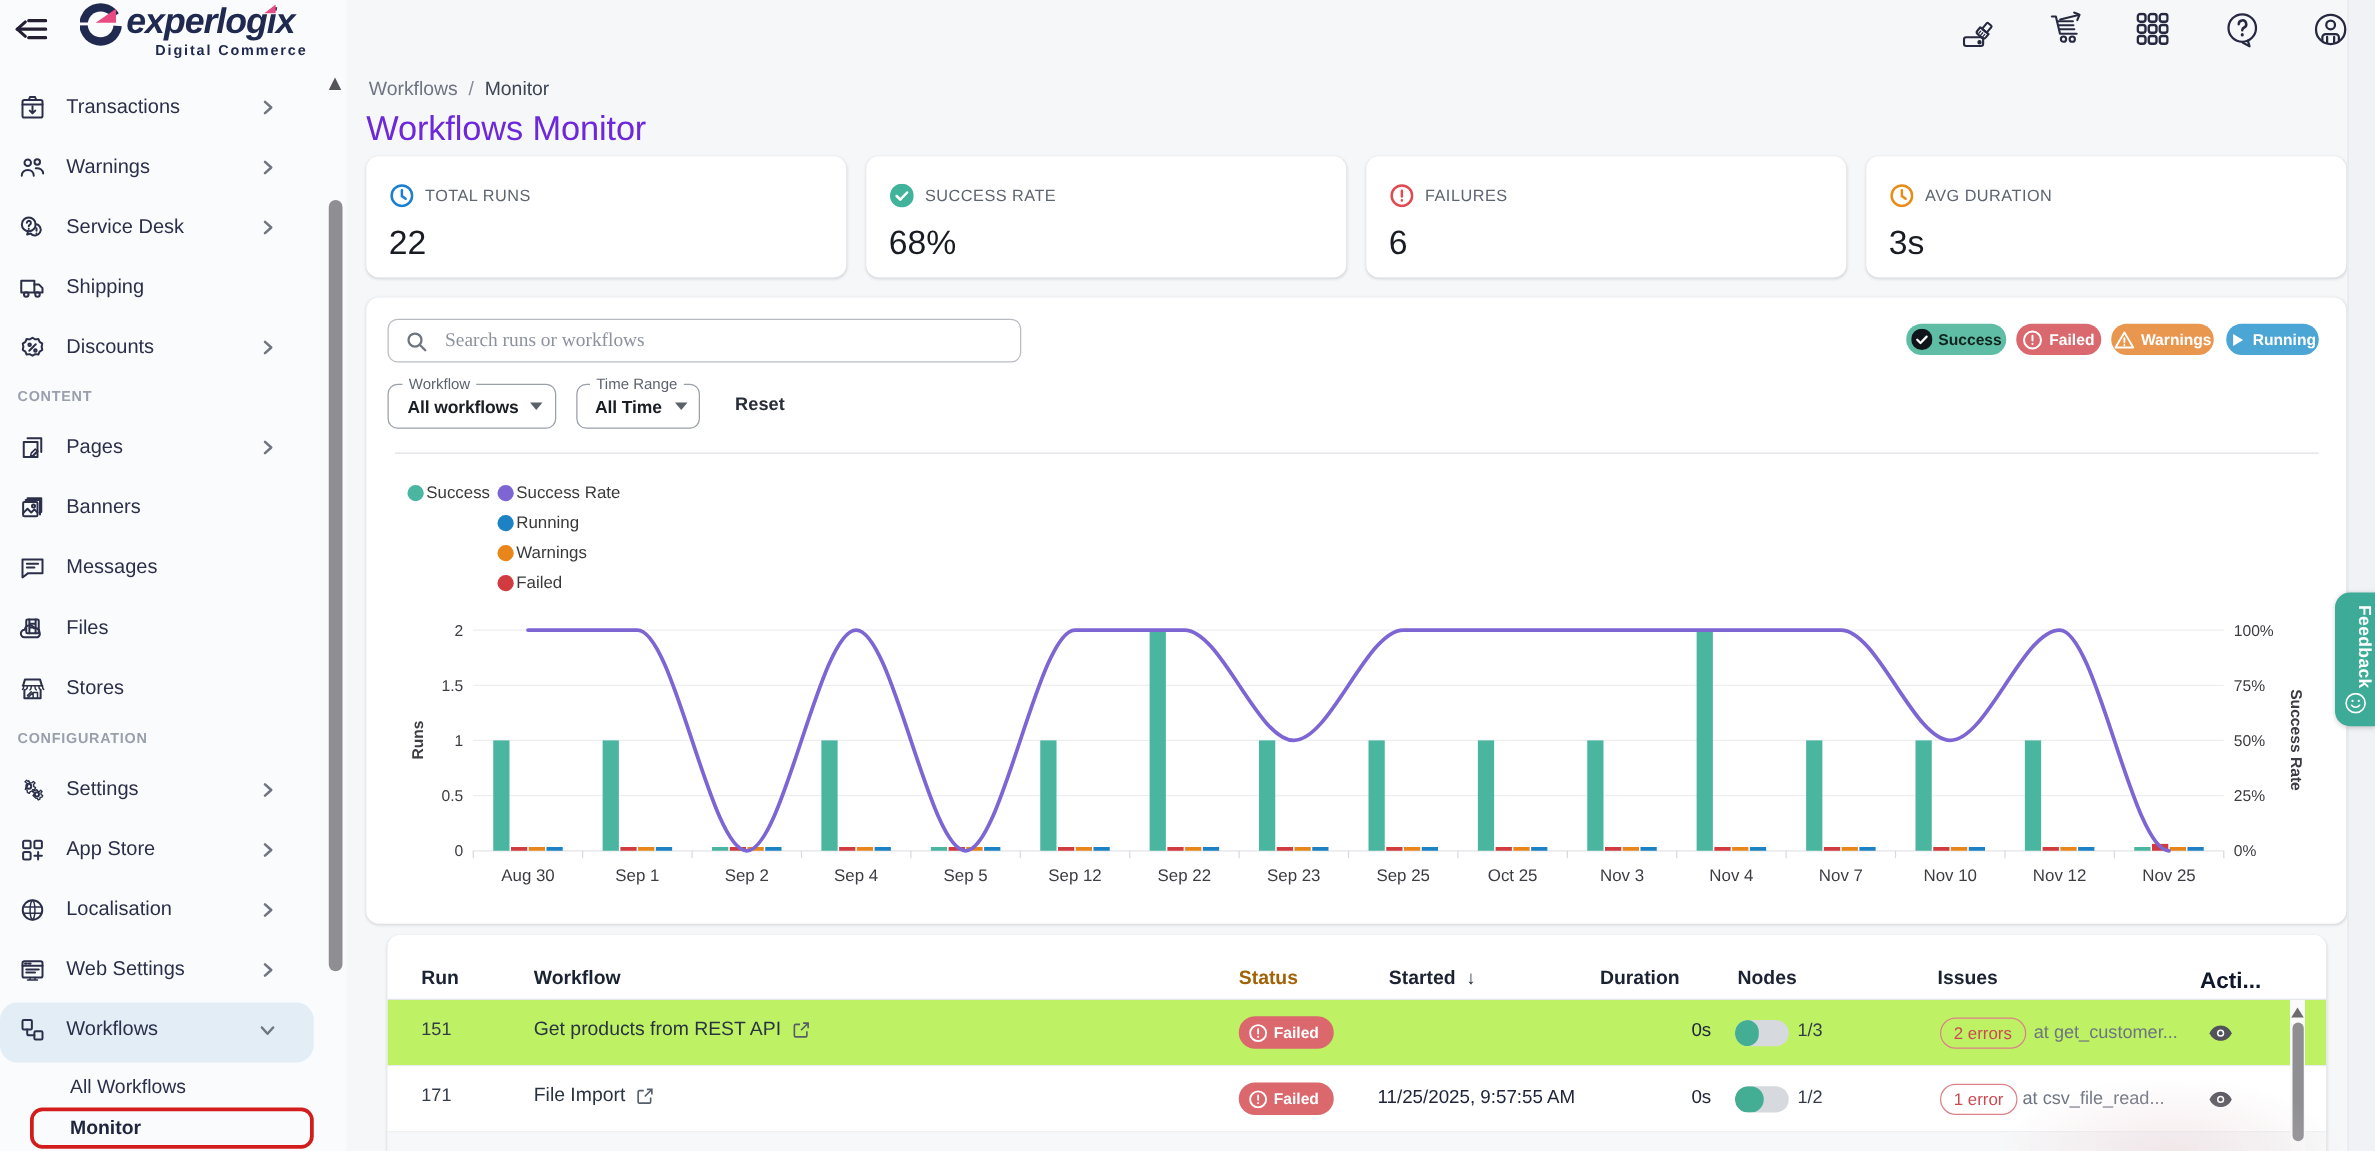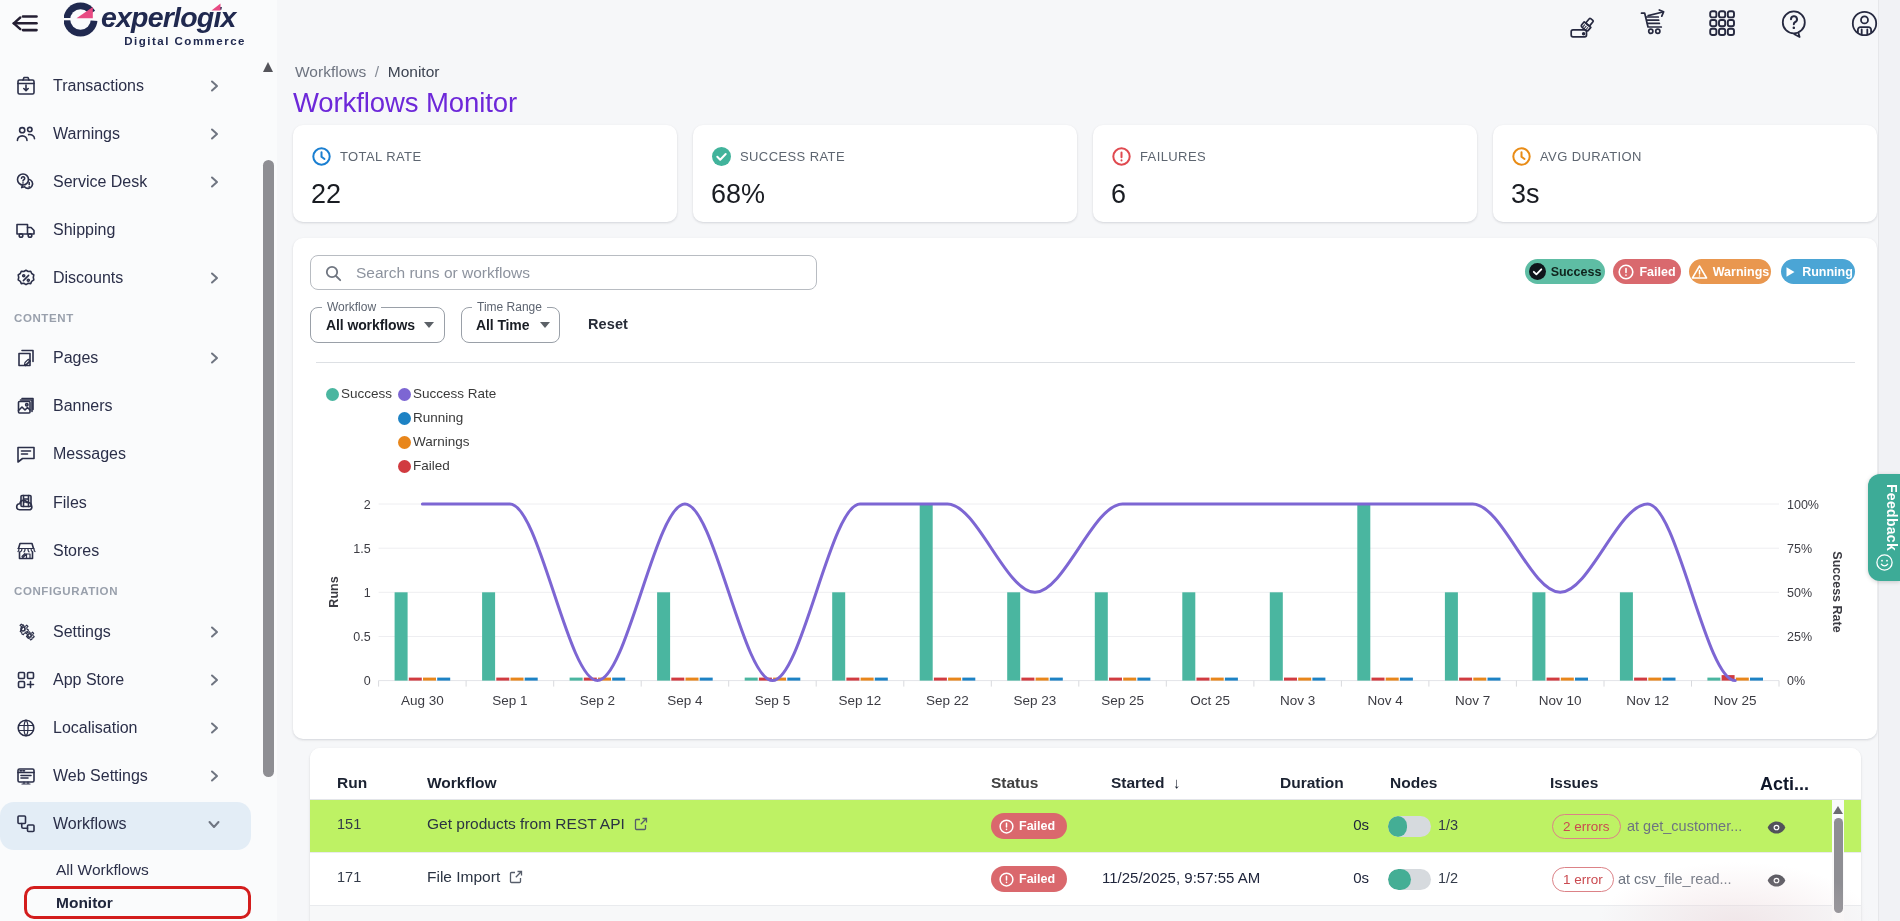--- a/index.html
+++ b/index.html
@@ -250,21 +250,21 @@
 <path d="M10.7 26v-6.5M16.3 26v-6.5" stroke-width="1.8"></path>
 </g>
 </svg>
 <div class="abs" style="left:295px;top:63px;font-size:15.5px;color:#6e7480;">Workflows&nbsp;&nbsp;<span style="color:#868c97;">/</span>&nbsp;&nbsp;<span style="color:#3d4452;font-weight:500;">Monitor</span></div>
 <div class="abs" style="left:293px;top:87px;font-size:27.5px;font-weight:500;color:#6d28d9;letter-spacing:-0.1px;">Workflows Monitor</div>
 <div class="card" style="left:293px;top:125px;width:384px;height:97px;">
 <div class="abs" style="left:19px;top:22px;width:19px;height:19px;"><svg width="19" height="19" viewBox="0 0 19 19" fill="none" stroke="#1a7fd1" stroke-width="2" stroke-linecap="round">
         <circle cx="9.5" cy="9.5" r="8.2"></circle>
         <path d="M9.5 5.2v4.6l3 2.2"></path>
       </svg></div>
-<div class="abs statlabel" style="left:47px;top:24px;">TOTAL RATE</div>
+<div class="abs statlabel" style="left:47px;top:24px;">TOTAL RUNS</div>
 <div class="abs statvalue" style="left:18px;top:54px;">22</div>
 </div>
 <div class="card" style="left:693px;top:125px;width:384px;height:97px;">
 <div class="abs" style="left:19px;top:22px;width:19px;height:19px;"><svg width="19" height="19" viewBox="0 0 19 19">
         <circle cx="9.5" cy="9.5" r="9.5" fill="#41b39b"></circle>
         <path d="M5.3 9.8l2.9 2.9 5.5-5.7" fill="none" stroke="#fff" stroke-width="2" stroke-linecap="round" stroke-linejoin="round"></path>
       </svg></div>
 <div class="abs statlabel" style="left:47px;top:24px;">SUCCESS RATE</div>
 <div class="abs statvalue" style="left:18px;top:54px;">68%</div>
 </div>
@@ -278,21 +278,21 @@
 </div>
 <div class="card" style="left:1493px;top:125px;width:384px;height:97px;">
 <div class="abs" style="left:19px;top:22px;width:19px;height:19px;"><svg width="19" height="19" viewBox="0 0 19 19" fill="none" stroke="#e98c16" stroke-width="2" stroke-linecap="round">
         <circle cx="9.5" cy="9.5" r="8.2"></circle>
         <path d="M9.5 5.2v4.6l3 2.2"></path>
       </svg></div>
 <div class="abs statlabel" style="left:47px;top:24px;">AVG DURATION</div>
 <div class="abs statvalue" style="left:18px;top:54px;">3s</div>
 </div>
 <div class="card" style="left:293px;top:238px;width:1584px;height:501px;"></div>
-<div class="abs" style="left:310px;top:255px;width:507px;height:35px;border:1px solid #b8bcc2;border-radius:8px;background:#fff;">
+<div class="abs" style="left:310px;top:255px;width:507px;height:35px;border:1px solid #b8bcc2;border-radius:8px;background:#fff;font-family:Liberation Serif, serif;">
 <svg style="position:absolute;left:14px;top:9px;" width="17" height="17" viewBox="0 0 17 17" fill="none" stroke="#6f7580" stroke-width="1.8" stroke-linecap="round">
       <circle cx="7" cy="7" r="5.2"></circle>
       <path d="M11 11l4.2 4.2"></path>
     </svg>
 <div style="position:absolute;left:45px;top:7.5px;font-size:15.5px;color:#8d939e;">Search runs or workflows</div>
 </div>
 <div class="abs" style="left:310px;top:307px;width:135px;height:36px;border:1px solid #9aa0a8;border-radius:8px;">
 <div style="position:absolute;left:11px;top:-8px;background:#fff;padding:0 5px;font-size:12px;color:#5d6470;">Workflow</div>
 <div style="position:absolute;left:15px;top:9px;font-size:14px;font-weight:bold;color:#191d24;letter-spacing:-0.1px;">All workflows</div>
 <div style="position:absolute;right:10px;top:14px;width:0;height:0;border-left:5px solid transparent;border-right:5px solid transparent;border-top:6px solid #5c6167;"></div>
@@ -443,21 +443,21 @@
     <rect x="1414.4" y="199.6" width="13.0" height="3.0" fill="#4ab6a0"></rect>
     <rect x="1428.6" y="197.1" width="13.0" height="5.5" fill="#d13b40"></rect>
     <rect x="1442.8" y="199.6" width="13.0" height="3" fill="#e8861b"></rect>
     <rect x="1457.0" y="199.6" width="13.0" height="3" fill="#1d82c4"></rect>
     <path d="M129.4 26.00 C158.5 26.00 187.7 26.00 216.9 26.00 C246.1 26.00 275.2 202.60 304.4 202.60 C333.6 202.60 362.8 26.00 391.9 26.00 C421.1 26.00 450.3 202.60 479.5 202.60 C508.6 202.60 537.8 26.00 567.0 26.00 C596.2 26.00 625.3 26.00 654.5 26.00 C683.7 26.00 712.9 114.30 742.0 114.30 C771.2 114.30 800.4 26.00 829.6 26.00 C858.7 26.00 887.9 26.00 917.1 26.00 C946.3 26.00 975.4 26.00 1004.6 26.00 C1033.8 26.00 1063.0 26.00 1092.1 26.00 C1121.3 26.00 1150.5 26.00 1179.7 26.00 C1208.8 26.00 1238.0 114.30 1267.2 114.30 C1296.4 114.30 1325.5 26.00 1354.7 26.00 C1383.9 26.00 1413.1 202.60 1442.2 202.60" fill="none" stroke="#7d66d3" stroke-width="3" stroke-linecap="round"></path>
   </svg>
 <div class="card" style="left:310px;top:748px;width:1551px;height:200px;border-radius:10px;overflow:hidden;">
     <div class="abs" style="left:0;top:0;width:1551px;height:52px;background:#fff;">
 <div class="abs" style="left:27px;top:26px;font-size:15.5px;font-weight:bold;color:#1b2231;">Run</div>
 <div class="abs" style="left:117px;top:26px;font-size:15.5px;font-weight:bold;color:#1b2231;">Workflow</div>
-<div class="abs" style="left:681px;top:26px;font-size:15.5px;font-weight:bold;color:#404040;">Status</div>
+<div class="abs" style="left:681px;top:26px;font-size:15.5px;font-weight:bold;color:#a16207;">Status</div>
 <div class="abs" style="left:801px;top:26px;font-size:15.5px;font-weight:bold;color:#1b2231;">Started&nbsp;&nbsp;<span style="font-weight:normal;font-size:15px;">↓</span></div>
 <div class="abs" style="left:970px;top:26px;font-size:15.5px;font-weight:bold;color:#1b2231;">Duration</div>
 <div class="abs" style="left:1080px;top:26px;font-size:15.5px;font-weight:bold;color:#1b2231;">Nodes</div>
 <div class="abs" style="left:1240px;top:26px;font-size:15.5px;font-weight:bold;color:#1b2231;">Issues</div>
 <div class="abs" style="left:1450px;top:26px;font-size:18px;font-weight:bold;color:#0f172a;">Acti...</div>
 <div class="abs" style="left:0;bottom:0;width:1551px;height:1px;background:#e3e5e9;"></div>
 </div>
     <div class="abs" style="left:0;top:52px;width:1551px;height:53px;background:#bef264;">
 <div class="abs" style="left:27px;top:16px;font-size:14.5px;color:#333b49;">151</div>
 <div class="abs" style="left:117px;top:15px;font-size:15.5px;color:#2a3342;display:flex;align-items:center;">Get products from REST API<svg width="14" height="14" viewBox="0 0 14 14" fill="none" stroke="#565d6a" stroke-width="1.3" style="margin-left:9px;">

